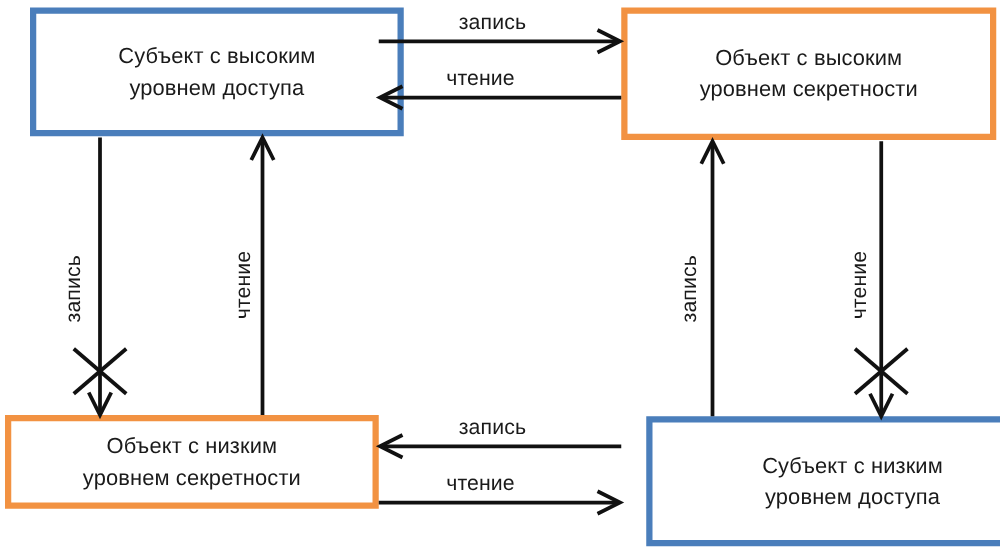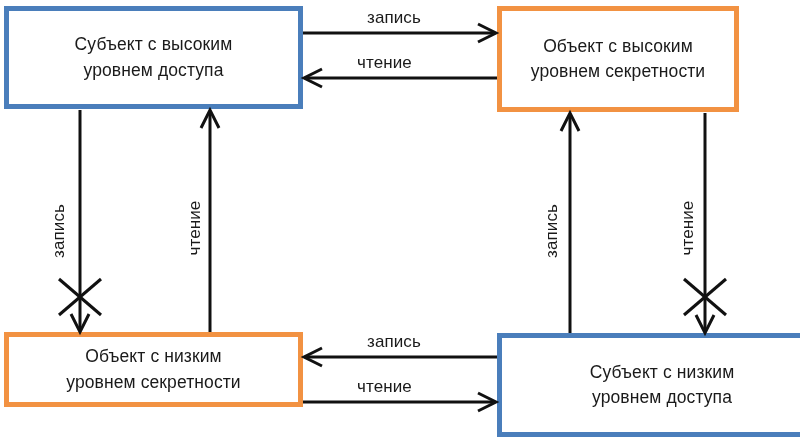--- a/index.html
+++ b/index.html
@@ -27,25 +27,25 @@
     text-align: center;
   }
   .node .node-text {
     font-size: 17.5px;
     line-height: 1.45;
     color: #1a1a1a;
     letter-spacing: 0.1px;
     padding: 0 8px;
     white-space: pre-line;
   }
-  .node.subject { border: 5px solid #4a7ebb; }
+  .node.subject { border: 5px solid #4a7ebb; margin-left: 20px; }
   .node.object  { border: 5px solid #f29242; }
 
   #node-subject-high { left: 4px;   top: 6px;   width: 299px; height: 103px; }
-  #node-object-high  { left: 497px; top: 6px;   width: 242px; height: 106px; text-align: center; }
+  #node-object-high  { left: 497px; top: 6px;   width: 300px; height: 106px; text-align: center; }
   #node-object-low   { left: 4px;   top: 332px; width: 299px; height: 75px; }
   #node-subject-low  { left: 497px; top: 333px; width: 330px; height: 104px; }
 
   
   #wires {
     position: absolute;
     left: 0; top: 0;
     width: 800px; height: 445px;
     pointer-events: none;
   }

